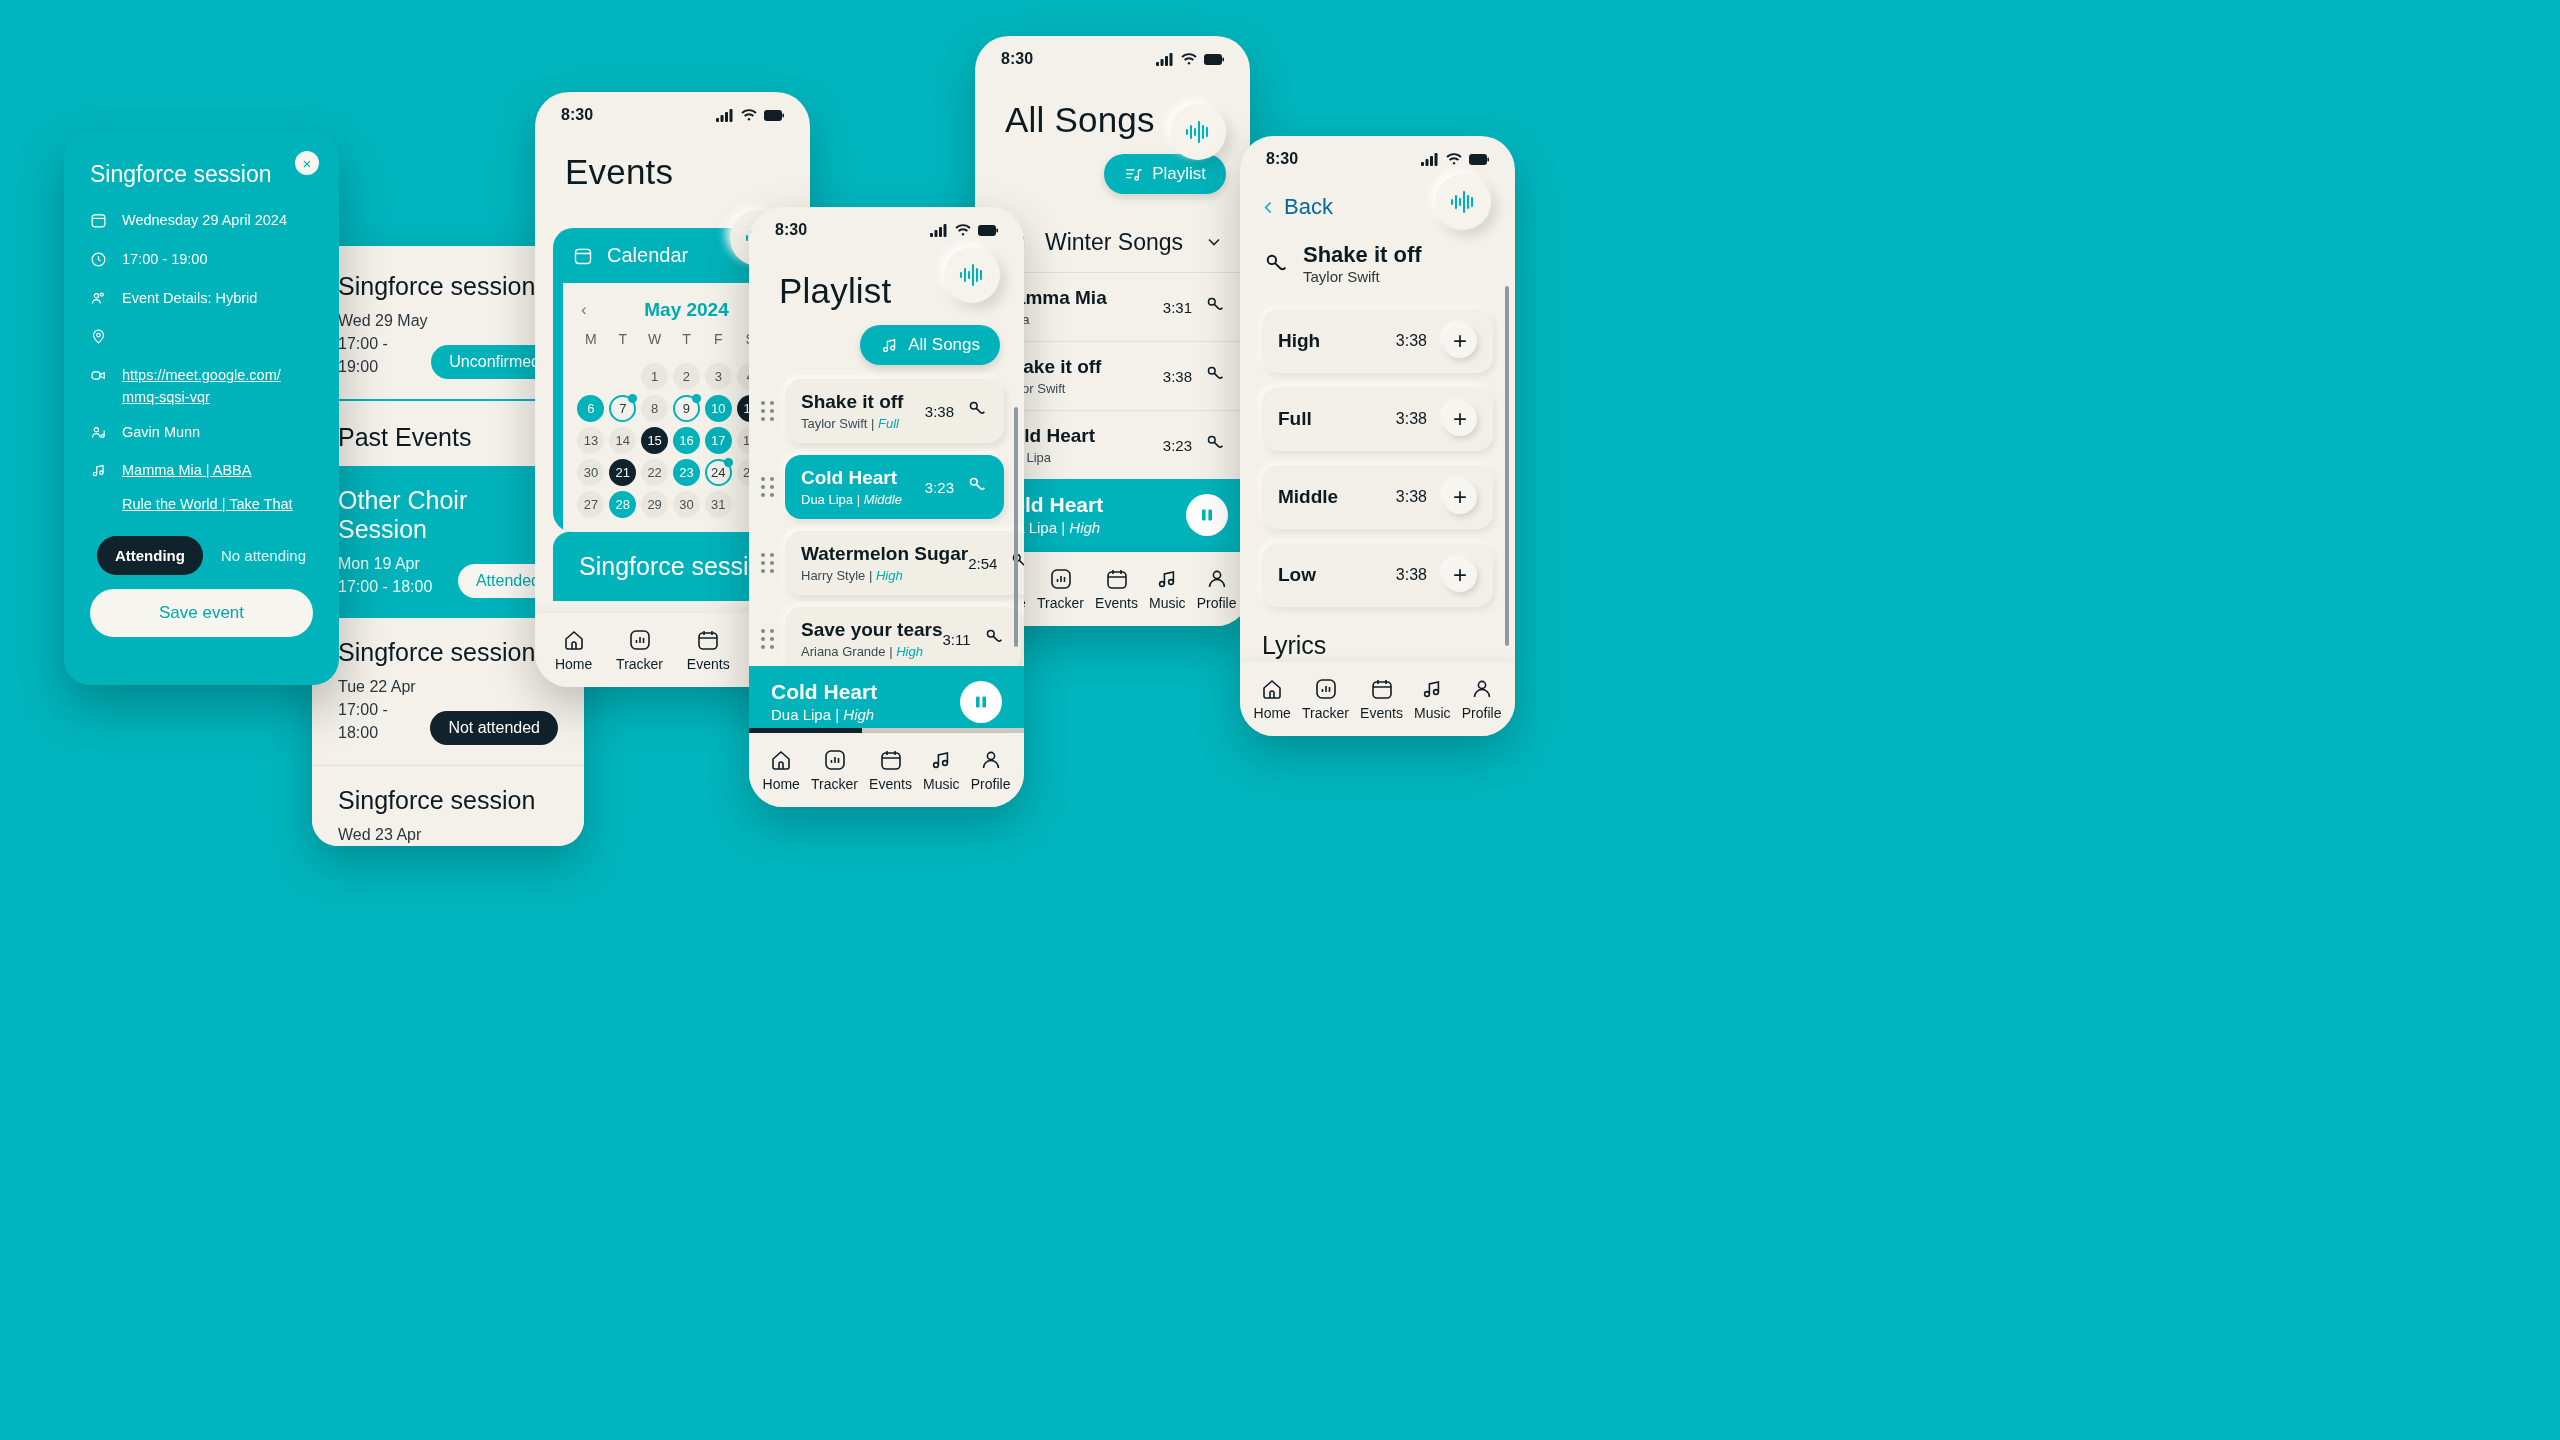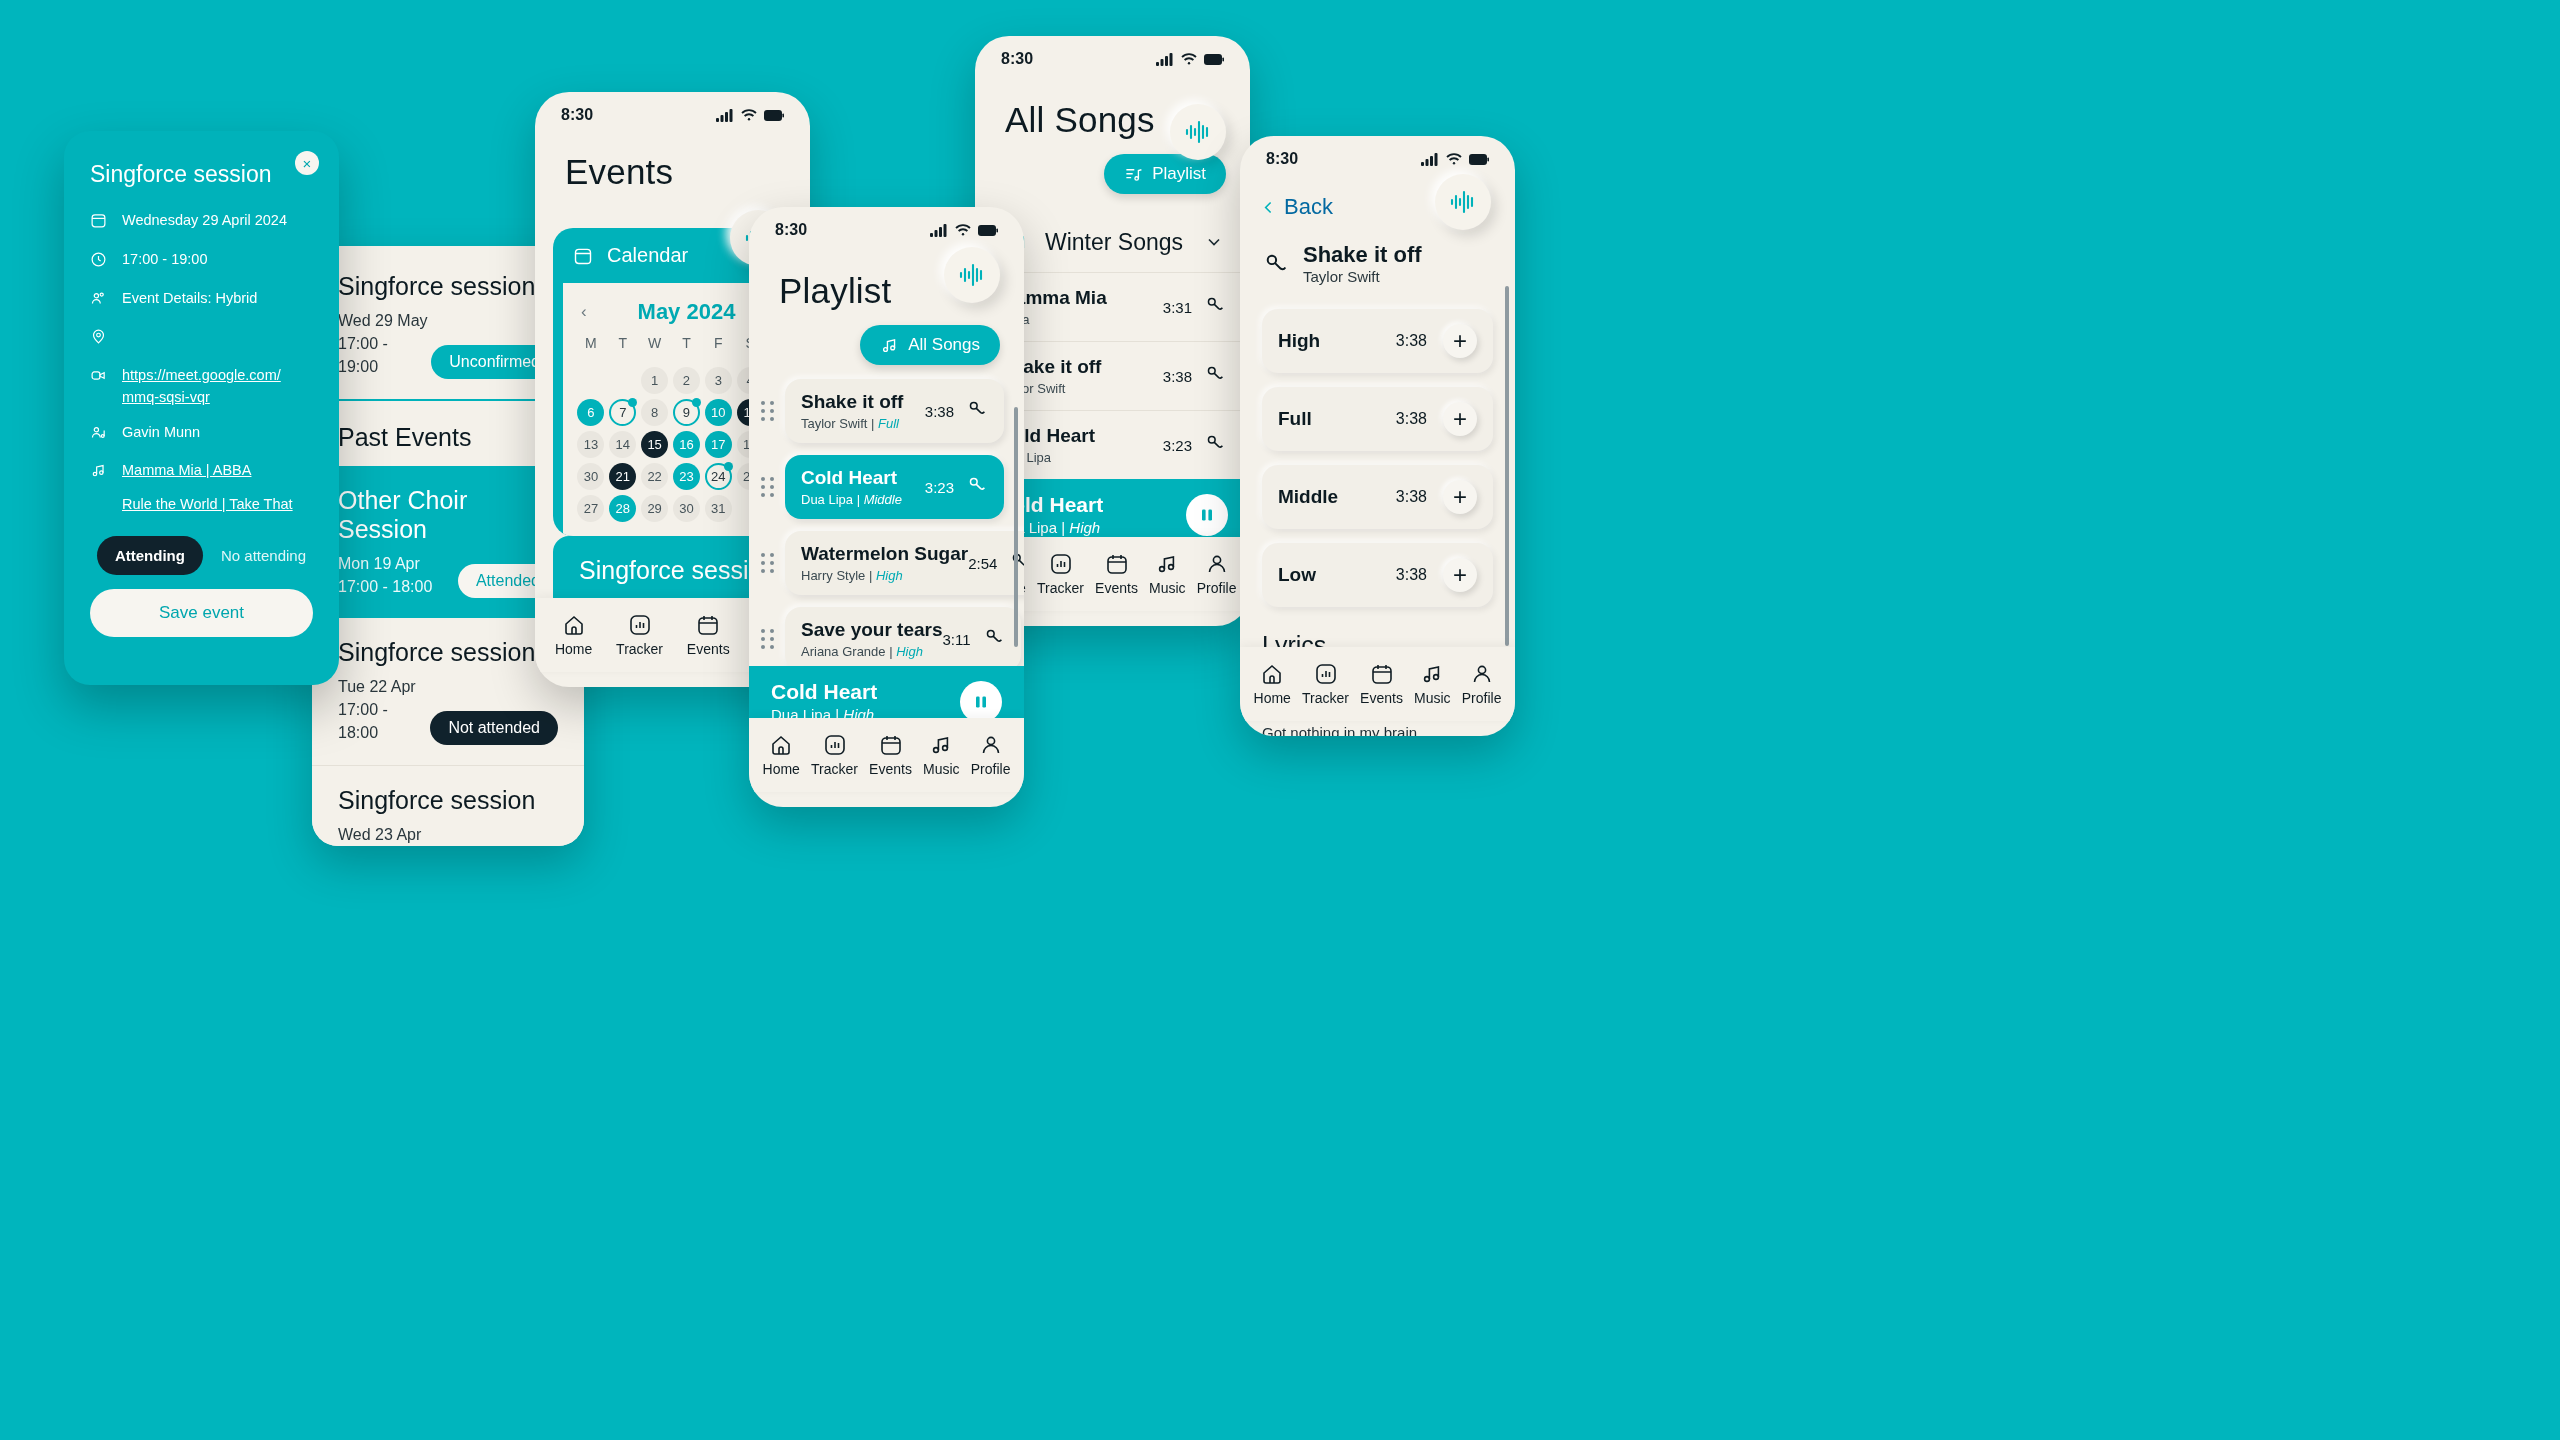--- a/index.html
+++ b/index.html
@@ -43,21 +43,21 @@
   
   .pill {
     display: inline-flex; align-items: center; gap: 9px;
     background: #00b2ba; color: #fff; border-radius: 999px;
     padding: 10px 20px; font-size: 17px;
     box-shadow: 0 4px 9px rgba(0,0,0,.14);
   }
 
   
   .navbar {
-    position: absolute; left: 0; right: 0; bottom: 15px;
+    position: absolute; left: 0; right: 0; bottom: 0;
     height: 74px; background: #f4f1ea;
     display: flex; align-items: center; justify-content: space-around;
     padding: 0 8px;
     box-shadow: 0 -2px 10px rgba(0,0,0,.05);
   }
   .navitem { display: flex; flex-direction: column; align-items: center; gap: 4px; }
   .navitem span { font-size: 14px; color: #101d24; }
 
   
   .songcard {
@@ -111,21 +111,21 @@
     text-align: center; padding: 14px 0; font-size: 17px; margin-top: 14px;
   }
   .close-x {
     position: absolute; right: 20px; top: 20px; width: 24px; height: 24px;
     border-radius: 50%; background: #f7f5f0; color: #00a6ae;
     display: flex; align-items: center; justify-content: center; font-size: 15px;
   }
 
   
   .cal-head { display: flex; align-items: center; justify-content: space-between; padding: 0 18px; }
-  .cal-month { font-size: 22px; color: #00aab3; font-weight: bold; }
+  .cal-month { font-size: 19px; color: #00aab3; font-weight: bold; }
   .cal-arrow { color: #6c7a80; font-size: 17px; }
   .cal-grid { display: grid; grid-template-columns: repeat(7, 1fr); row-gap: 5px; padding: 10px 12px 4px 12px; }
   .cal-dow { text-align: center; font-size: 14px; color: #56646a; padding-bottom: 6px; }
   .cal-cell { display: flex; align-items: center; justify-content: center; }
   .cal-day {
     width: 27px; height: 27px; border-radius: 50%;
     display: flex; align-items: center; justify-content: center;
     font-size: 13px; color: #46545a; background: #e9e6df; position: relative;
   }
   .cal-day.empty { background: transparent; }

